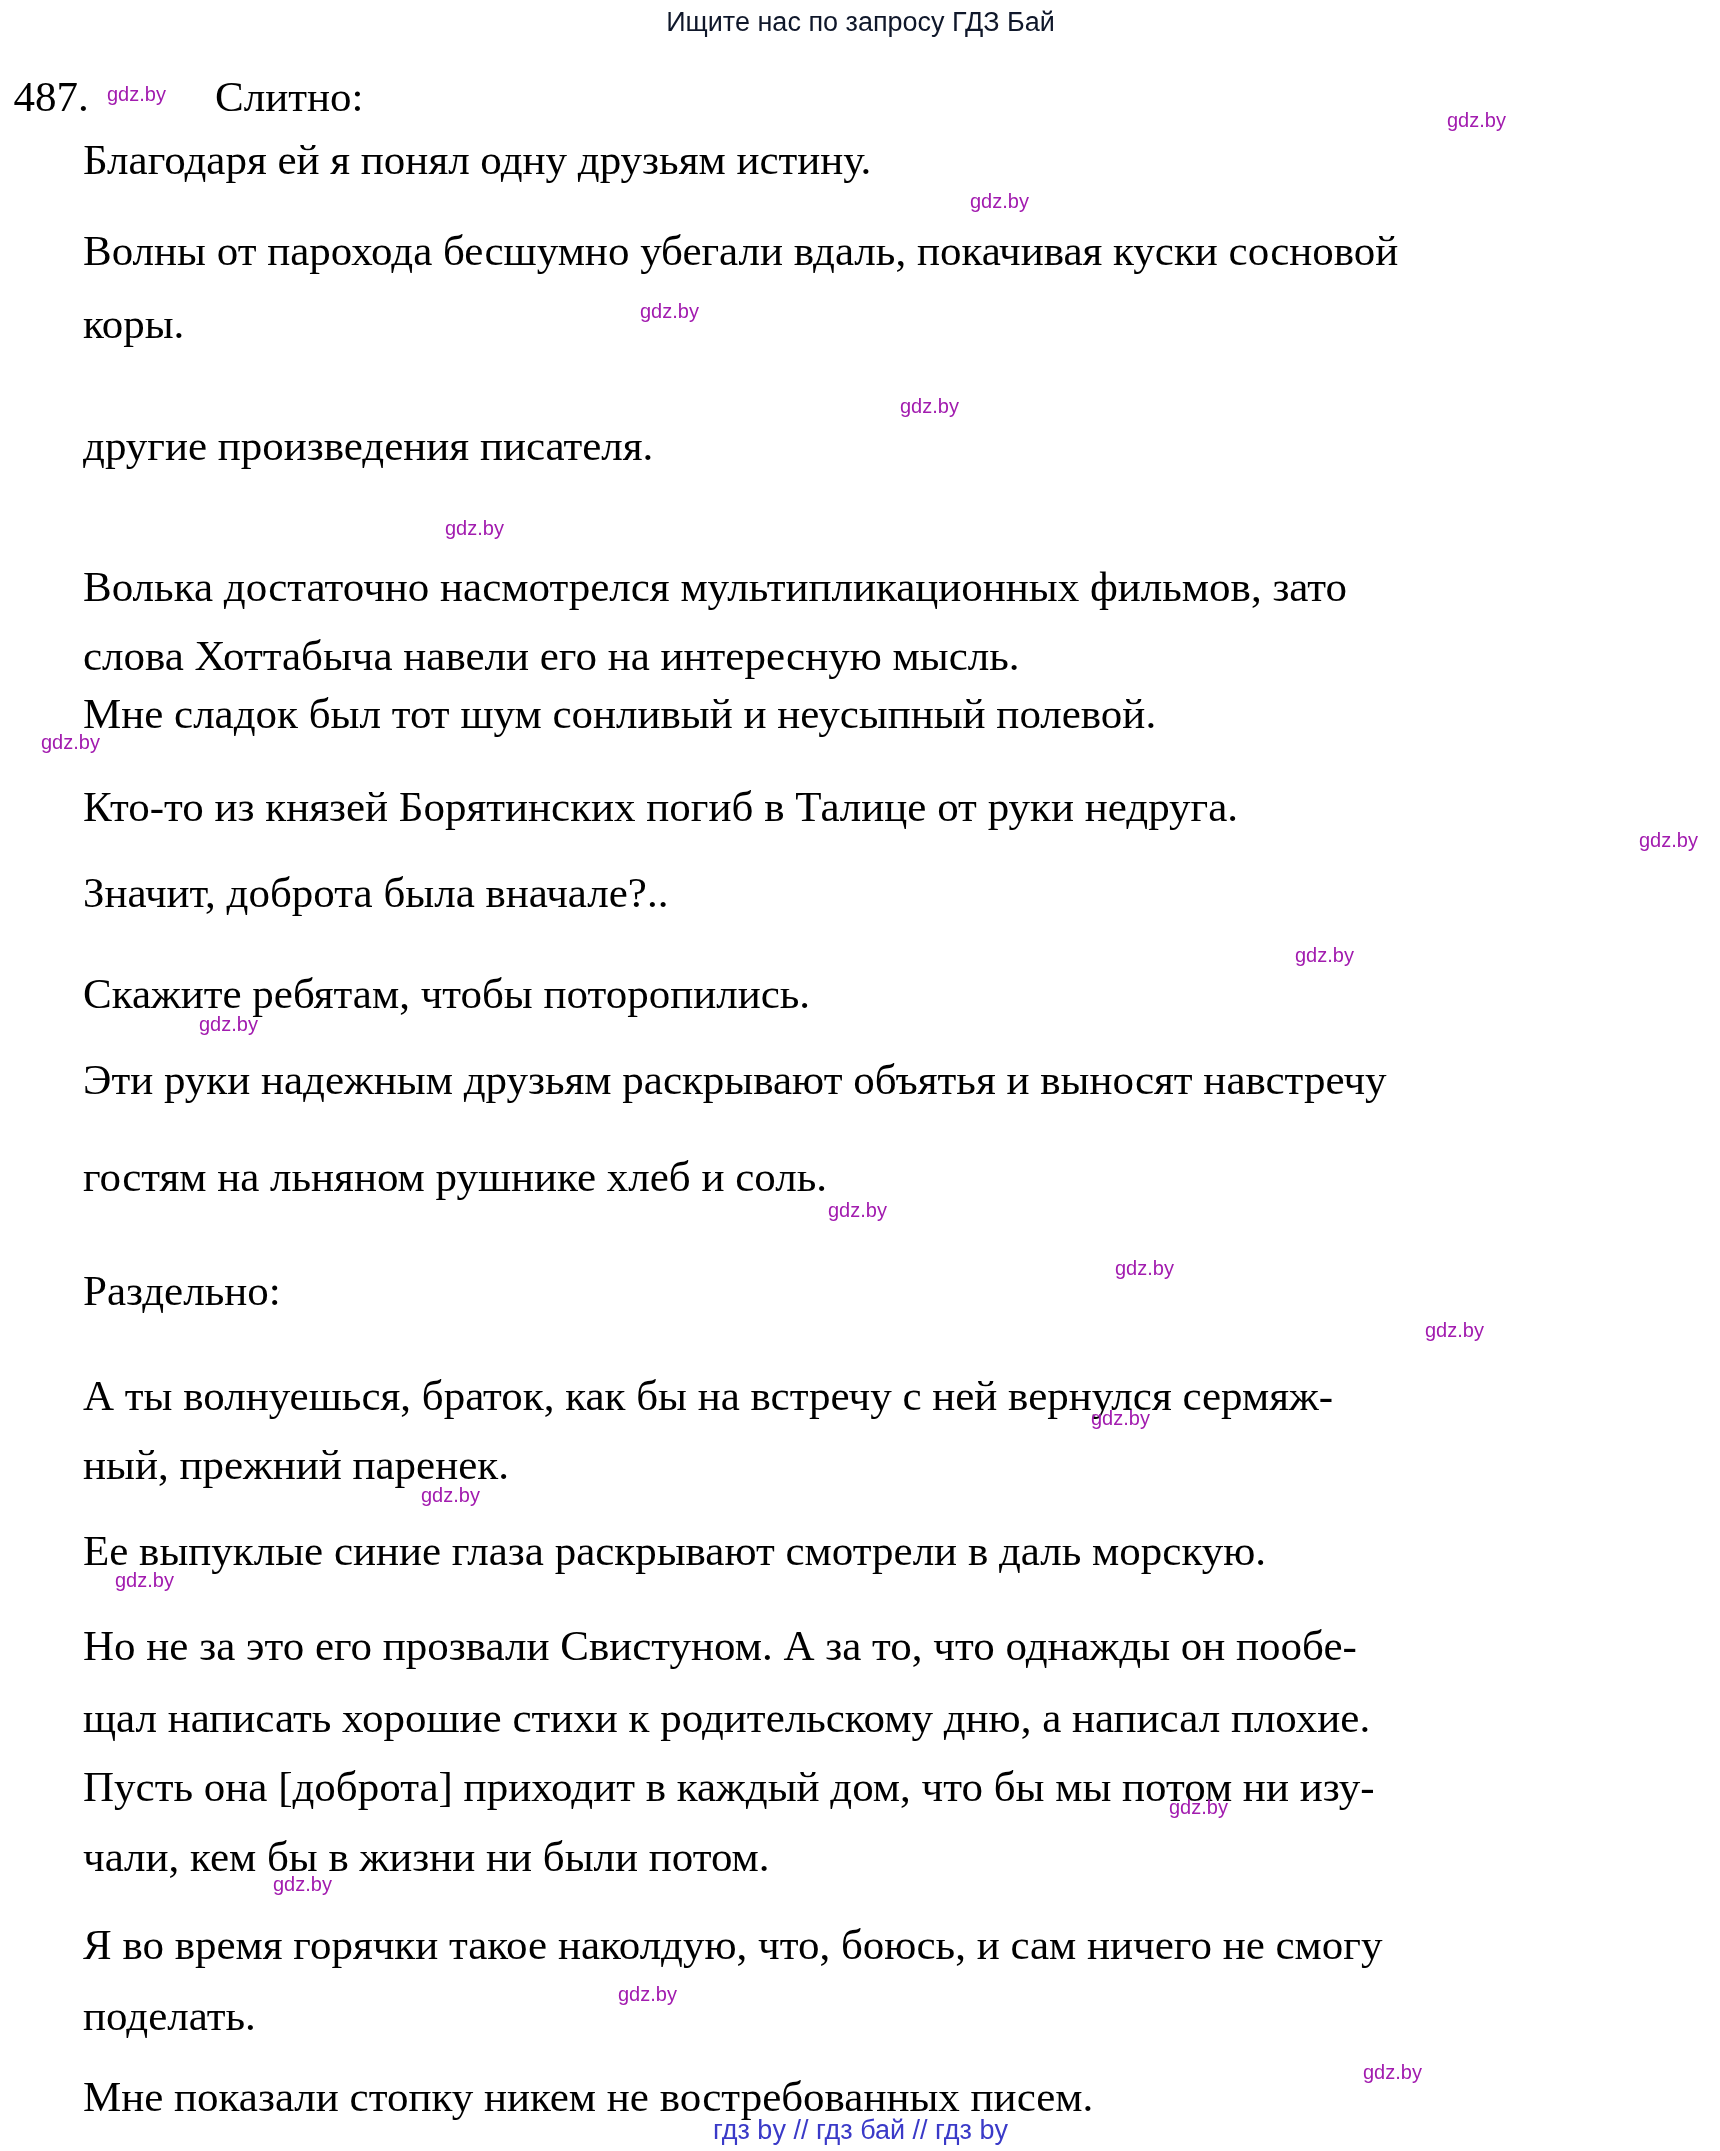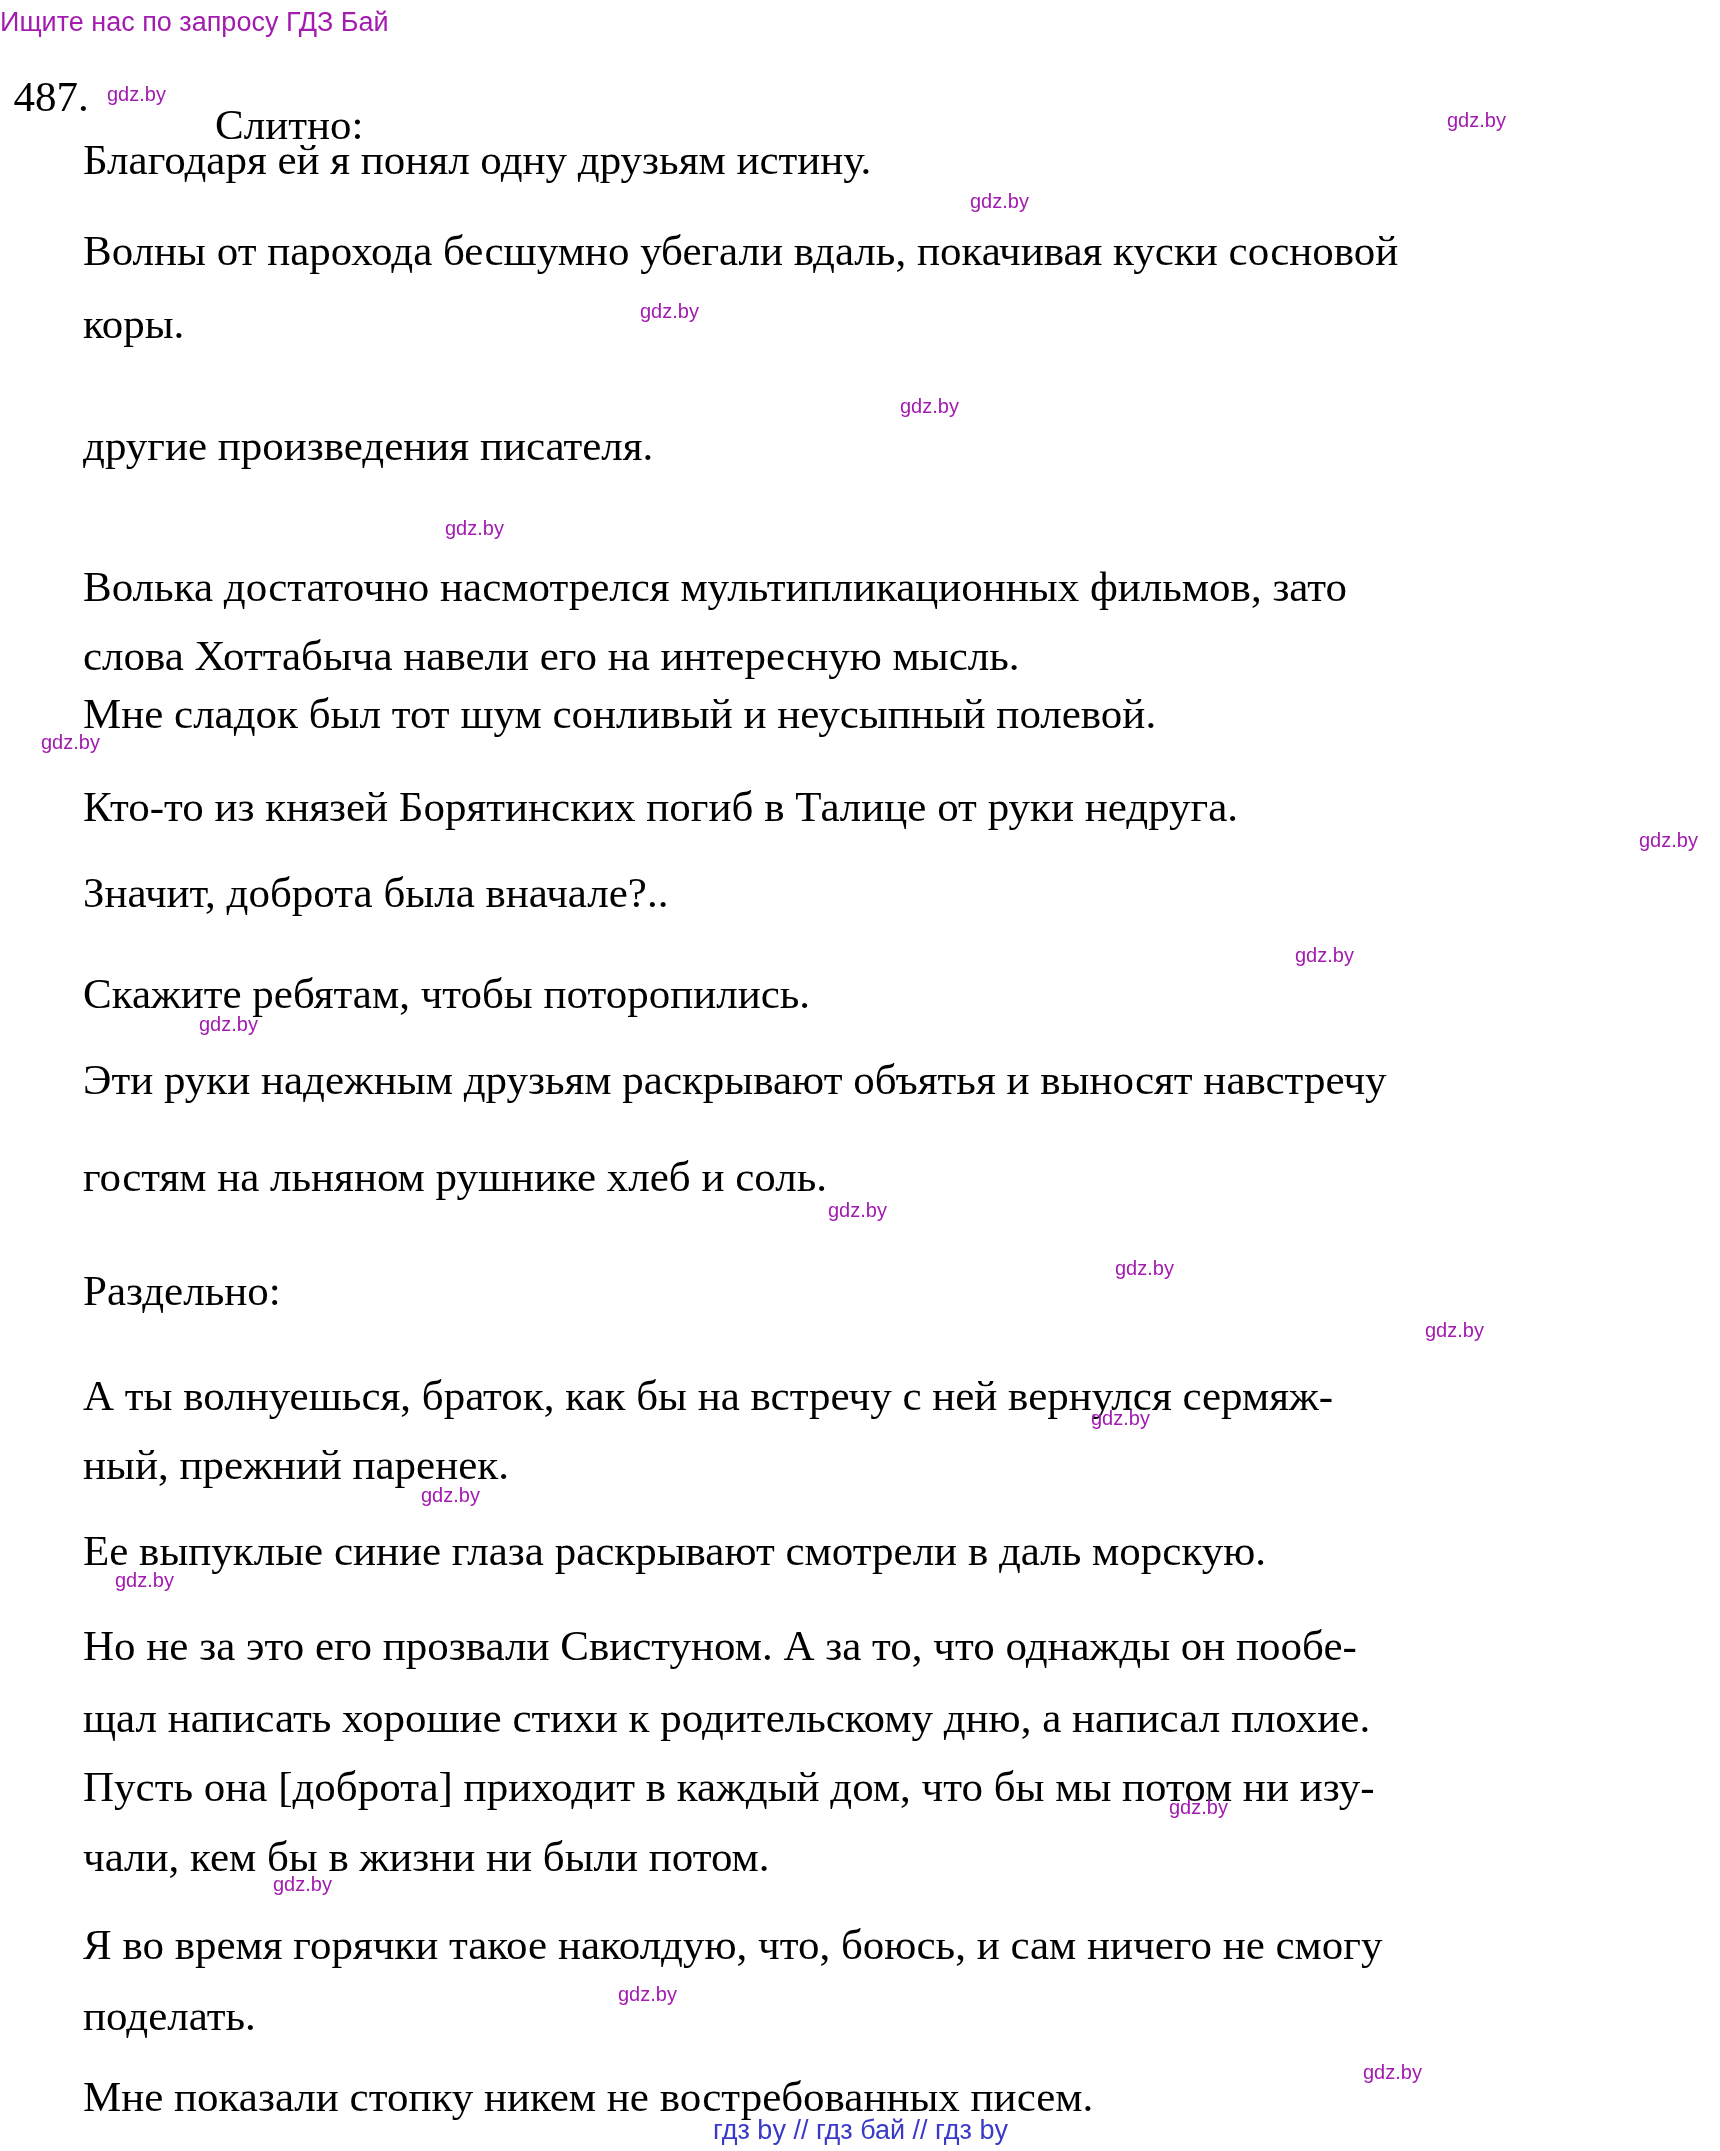--- a/index.html
+++ b/index.html
@@ -19,36 +19,37 @@
   }
   .line {
     position: absolute;
     left: 83px;
     font-size: 43px;
     line-height: 1.15;
     white-space: nowrap;
     color: #000000;
   }
   .exercise-number { left: 13.6px; }
-  .title-slitno { left: 215px; margin-top: 28px; }
+  .title-slitno { left: 215px; }
   .wm {
     position: absolute;
     font-family: "Liberation Sans", sans-serif;
     font-size: 20px;
     color: #a21caf;
     white-space: nowrap;
   }
   .promo {
     position: absolute;
     top: 7.2px;
     left: 0;
     width: 100%;
+    text-align: center;
     font-family: "Liberation Sans", sans-serif;
     font-size: 27px;
-    color: #a21caf;
+    color: #0f172a;
   }
   .footer {
     position: absolute;
     top: 2115px;
     left: 0;
     width: 100%;
     text-align: center;
     font-family: "Liberation Sans", sans-serif;
     font-size: 27px;
     color: #3a3ac8;

